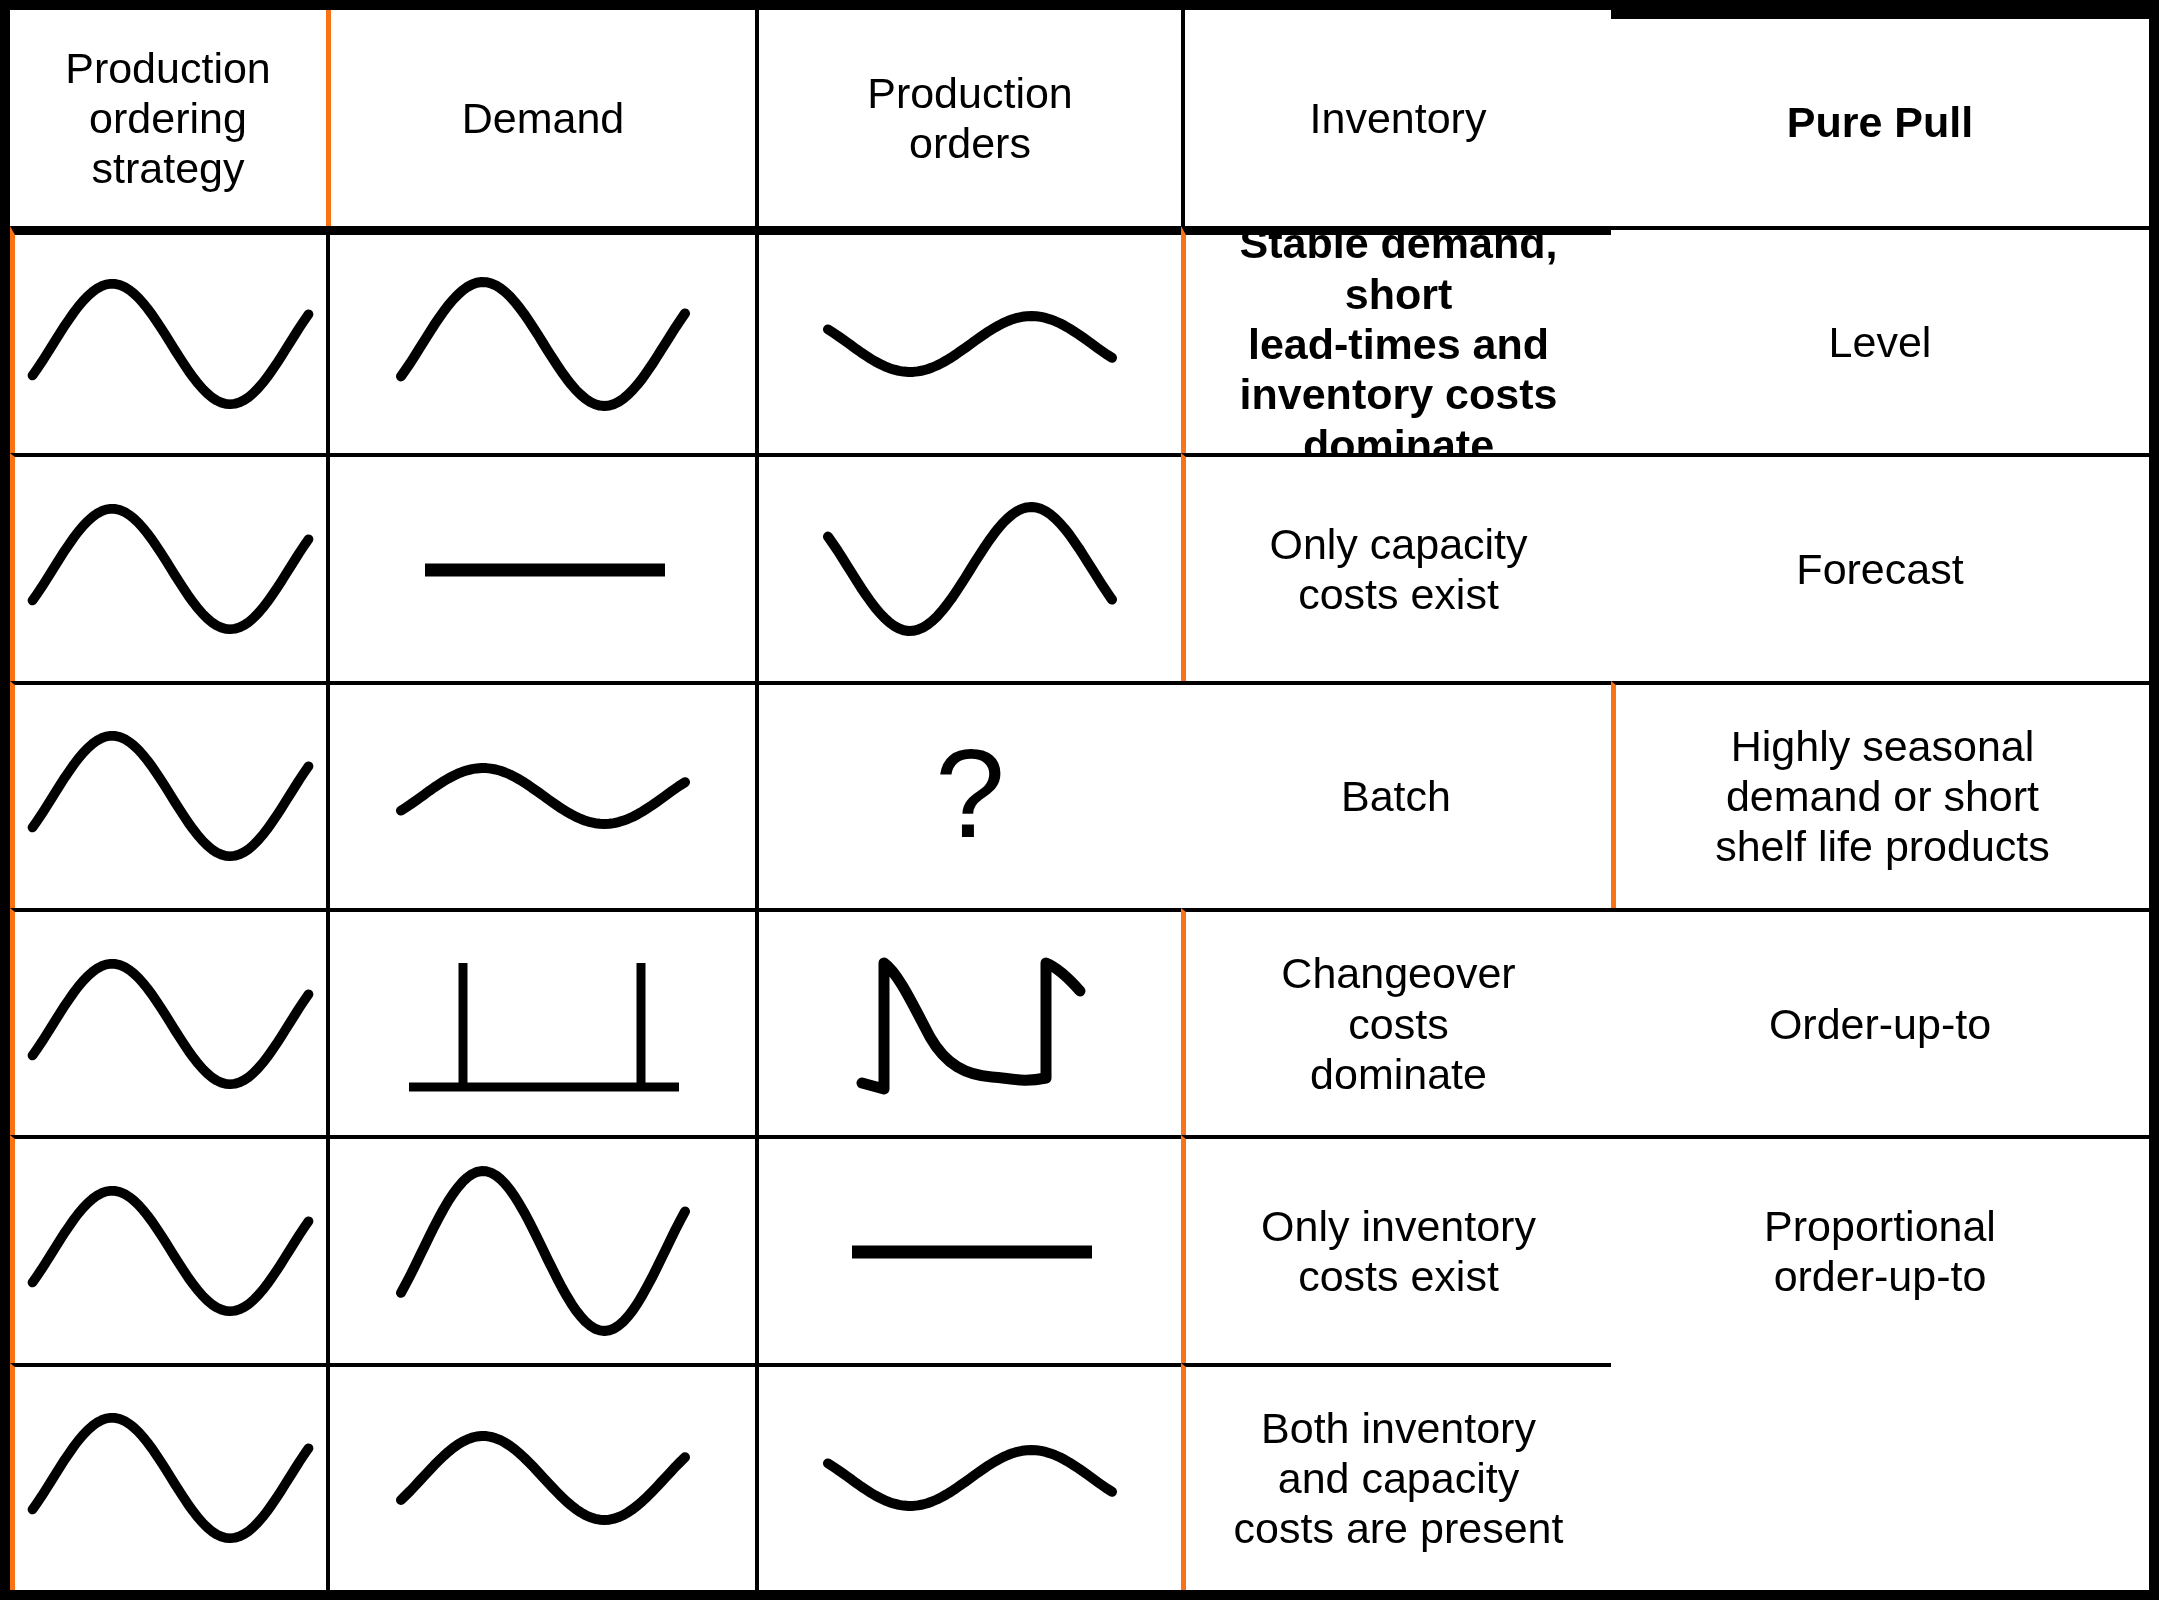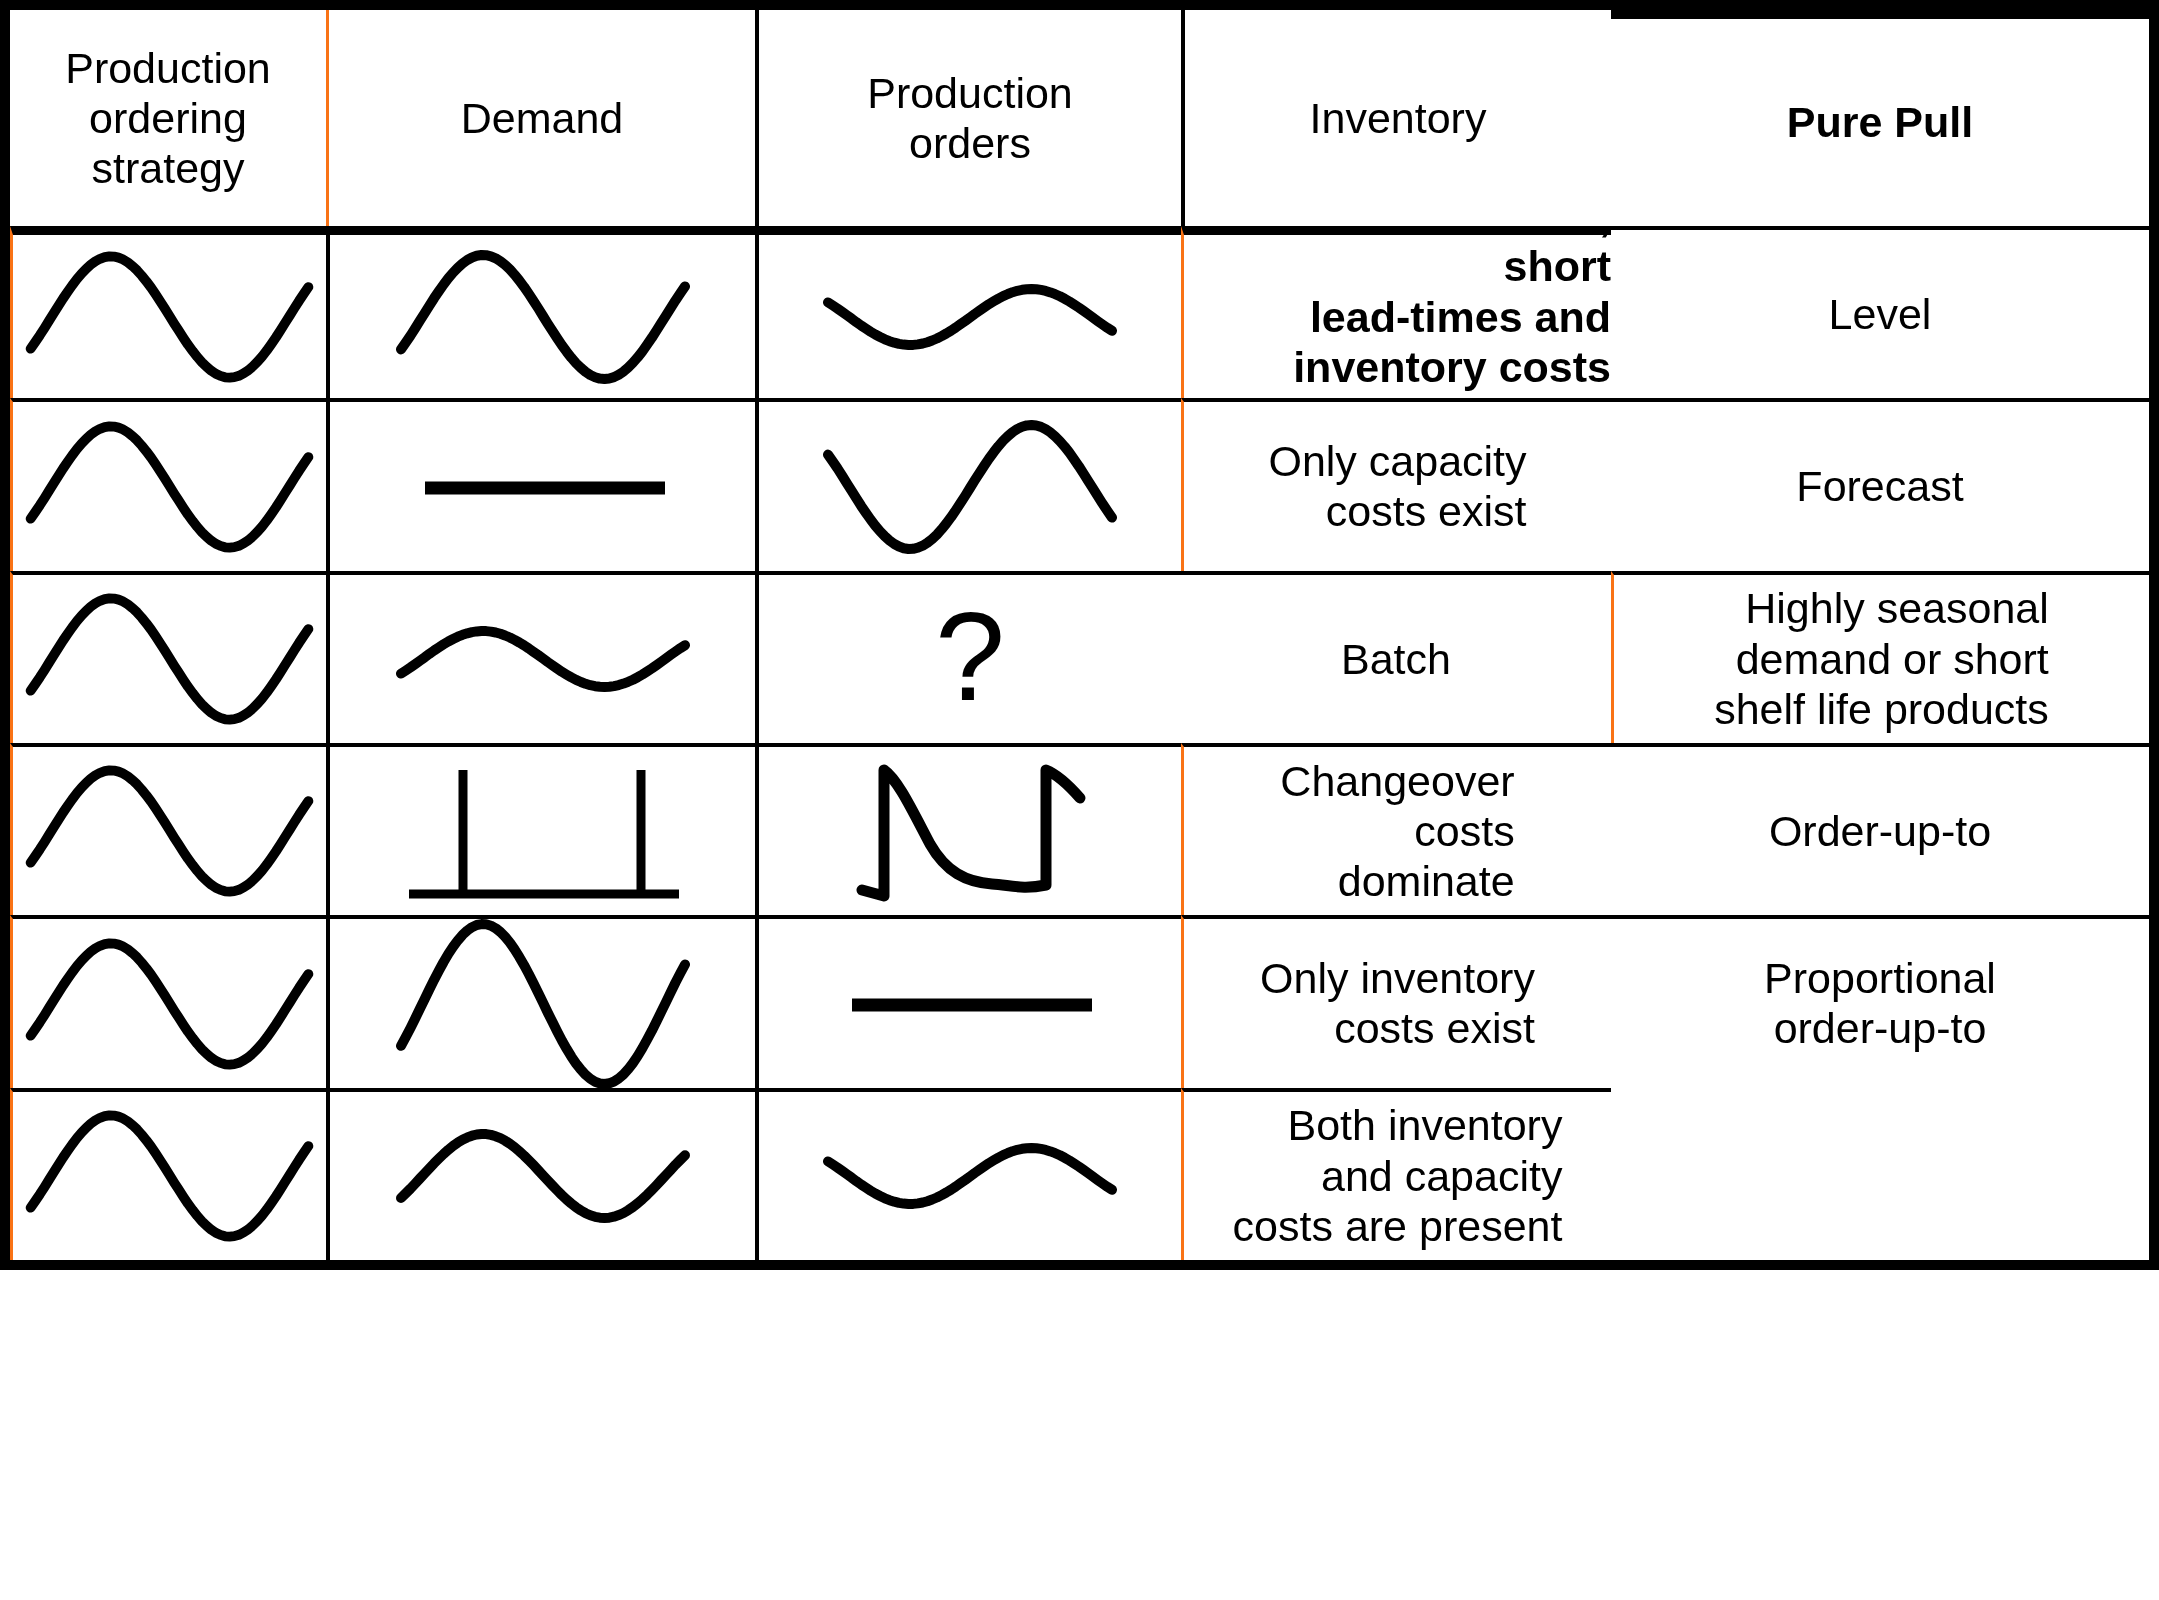--- a/index.html
+++ b/index.html
@@ -1,36 +1,36 @@
 <!DOCTYPE html>
 <html><head>
 <meta charset="utf-8">
 <style>
   html,body{margin:0;padding:0;background:#fff;}
   .tbl{
     box-sizing:border-box;
-    width:2159px;height:1270px;
+    width:2159px;height:1600px;
     border:10px solid #000;
     display:grid;
     grid-template-columns:316px 429px 426px 430px 1fr;
     grid-template-rows:216px repeat(6,1fr);
     background:#fff;
     font-family:"Liberation Sans","DejaVu Sans",sans-serif;
     color:#000;
   }
   .cell{
     box-sizing:border-box;
     display:flex;align-items:center;justify-content:center;
     text-align:center;
     white-space:pre-line;
     font-size:43px;line-height:1.17;
     overflow:hidden;
   }
   
-  .lT{border-left:3px solid #f97316;text-align:right;}   
+  .lT{border-left:5px solid #f97316;}   
   .lt{border-left:4px solid #000;}   
   
   .tT{border-top:9px solid #000;font-weight:bold;}    
   .tt{border-top:4px solid #000;}    
   .sym svg{display:block;}
 </style>
 </head>
 <body>
 
 <div class="tbl">

